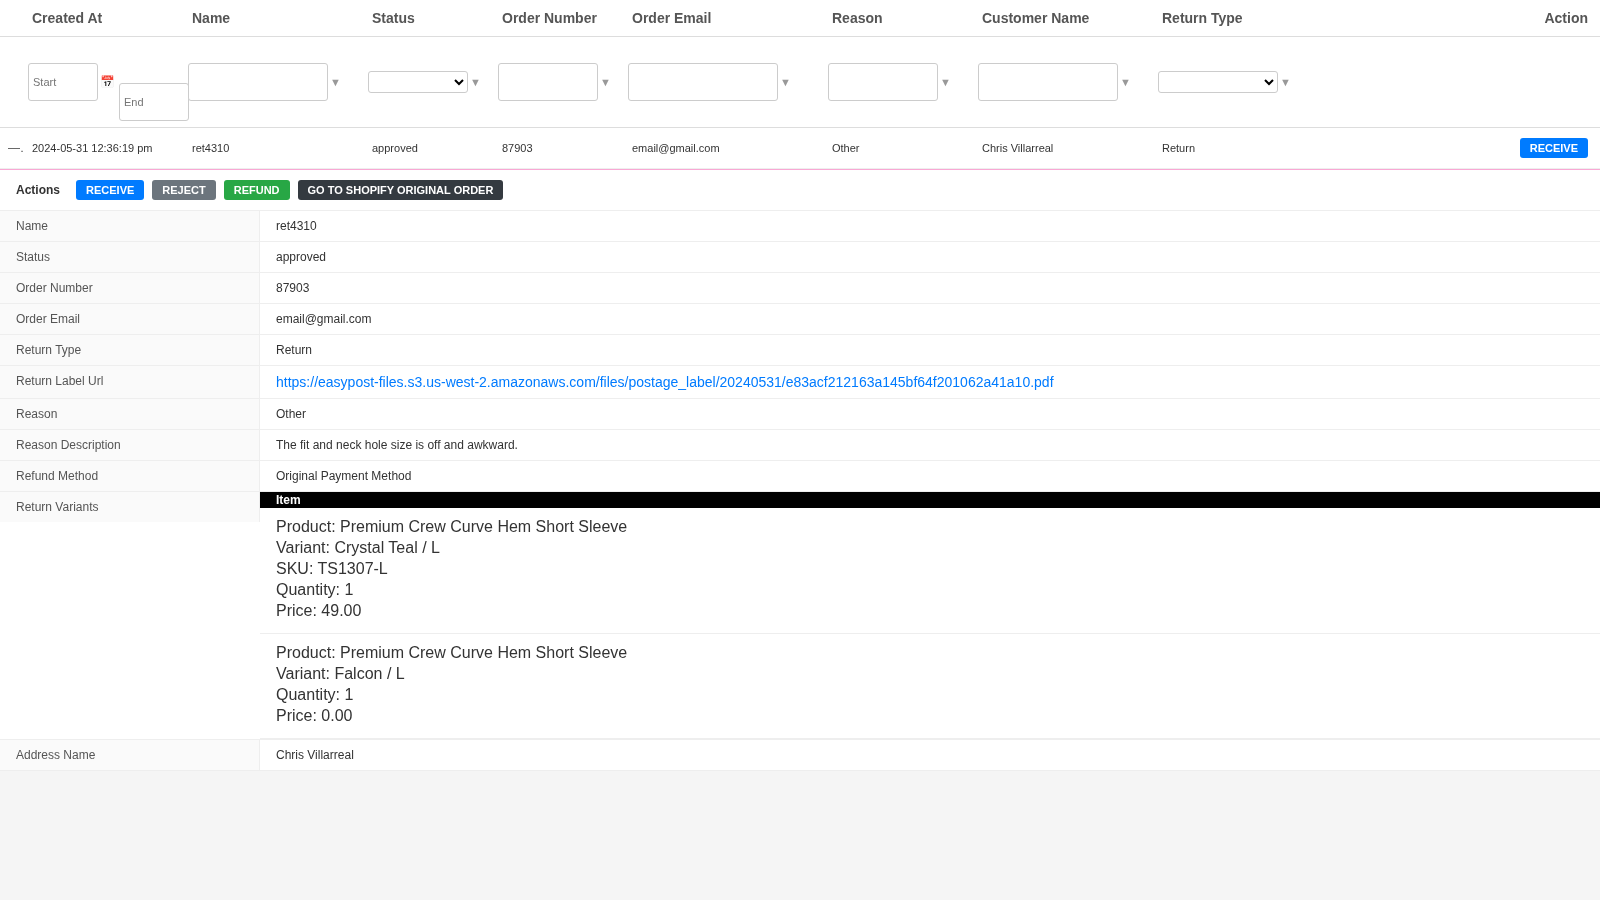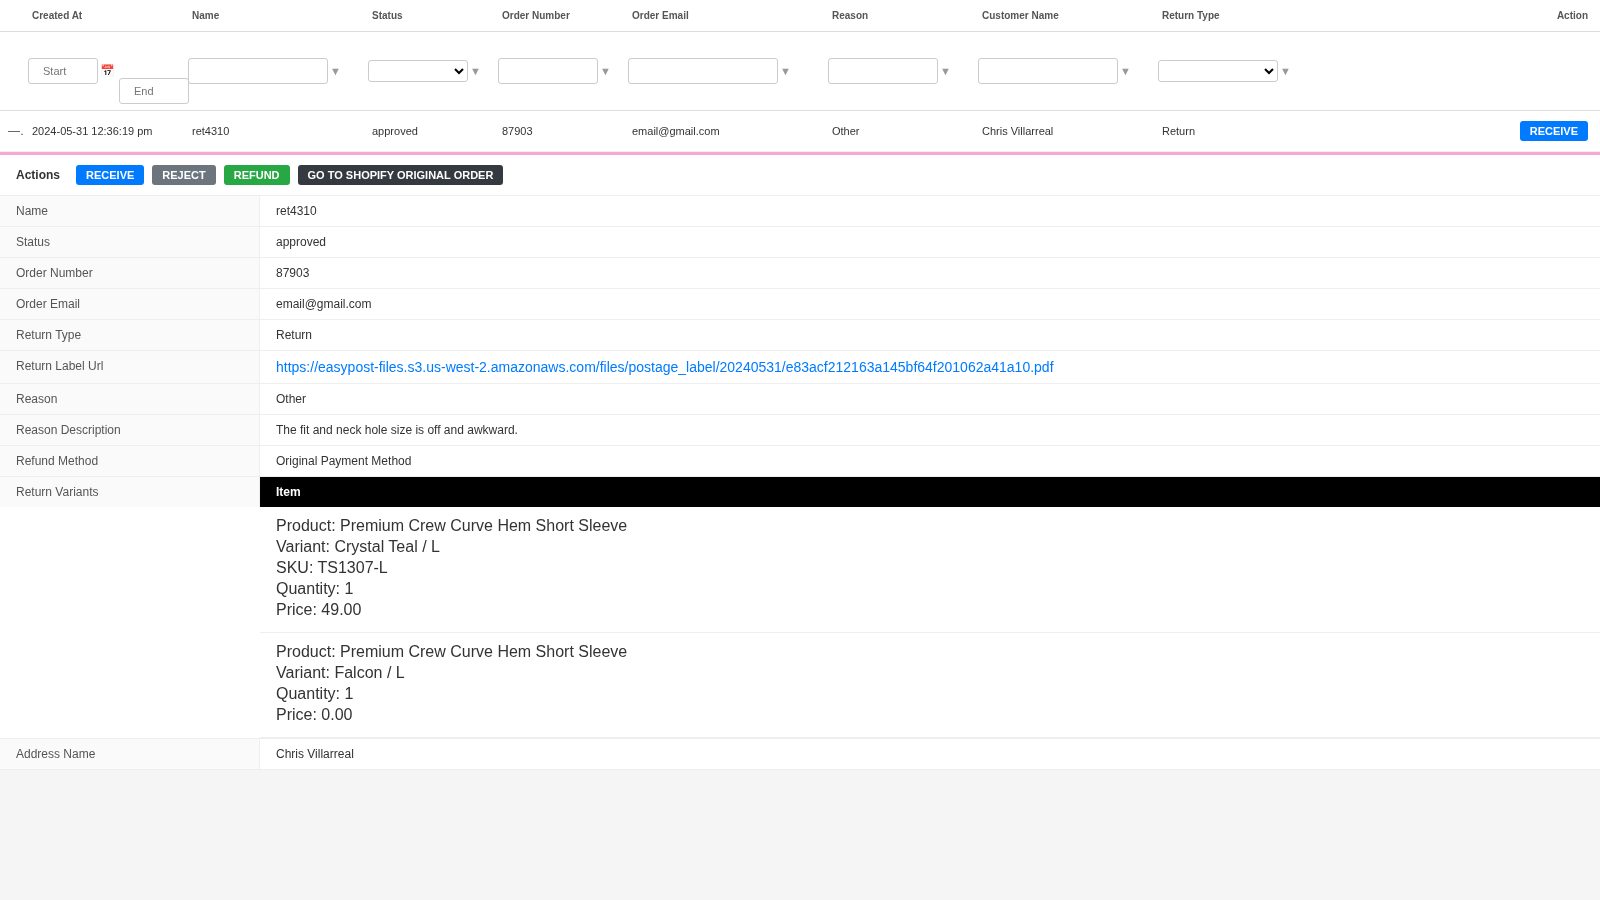--- a/index.html
+++ b/index.html
@@ -11,21 +11,21 @@
       display: flex;
       align-items: center;
       border-bottom: 1px solid #ddd;
       background: #fff;
       padding: 6px 0;
     }
 
     .header-cell {
       padding: 4px 8px;
       font-weight: bold;
-      font-size: 10px;
+      font-size: 14px;
       color: #555;
       white-space: nowrap;
     }
 
     .filter-row {
       display: flex;
       align-items: center;
       border-bottom: 1px solid #ddd;
       background: #fff;
       padding: 4px 0;
@@ -34,24 +34,24 @@
     .filter-cell {
       padding: 2px 4px;
       display: flex;
       align-items: center;
       gap: 2px;
     }
 
     .filter-input {
       border: 1px solid #ccc;
       border-radius: 3px;
-      padding: 2px 14px;
+      padding: 2px 4px;
       font-size: 11px;
       color: #333;
-      height: 26px;
+      height: 38px;
     }
 
     .filter-icon {
       color: #999;
       font-size: 11px;
       cursor: pointer;
     }
 
     .data-row {
       display: flex;
@@ -92,21 +92,21 @@
       color: #fff;
     }
     .btn-receive { background: #007bff; }
     .btn-reject { background: #6c757d; }
     .btn-refund { background: #28a745; }
     .btn-shopify { background: #343a40; }
 
     
     .detail-panel {
       background: #fff;
-      border-top: 3px solid #f9a8d4;
+      border-top: 1px solid #f9a8d4;
     }
 
     .actions-row {
       padding: 10px 16px;
       display: flex;
       align-items: center;
       gap: 8px;
       border-bottom: 1px solid #eee;
     }
 
@@ -141,21 +141,21 @@
     .detail-value a {
       color: #007bff;
       text-decoration: none;
       font-size: 14px;
       word-break: break-all;
     }
 
     .item-table-header {
       background: #000;
       color: #fff;
-      padding: 8px 16px;
+      padding: 1px 16px;
       font-size: 12px;
       font-weight: bold;
     }
 
     .item-block {
       padding: 10px 16px;
       border-bottom: 1px solid #eee;
       background: #fff;
     }
 

